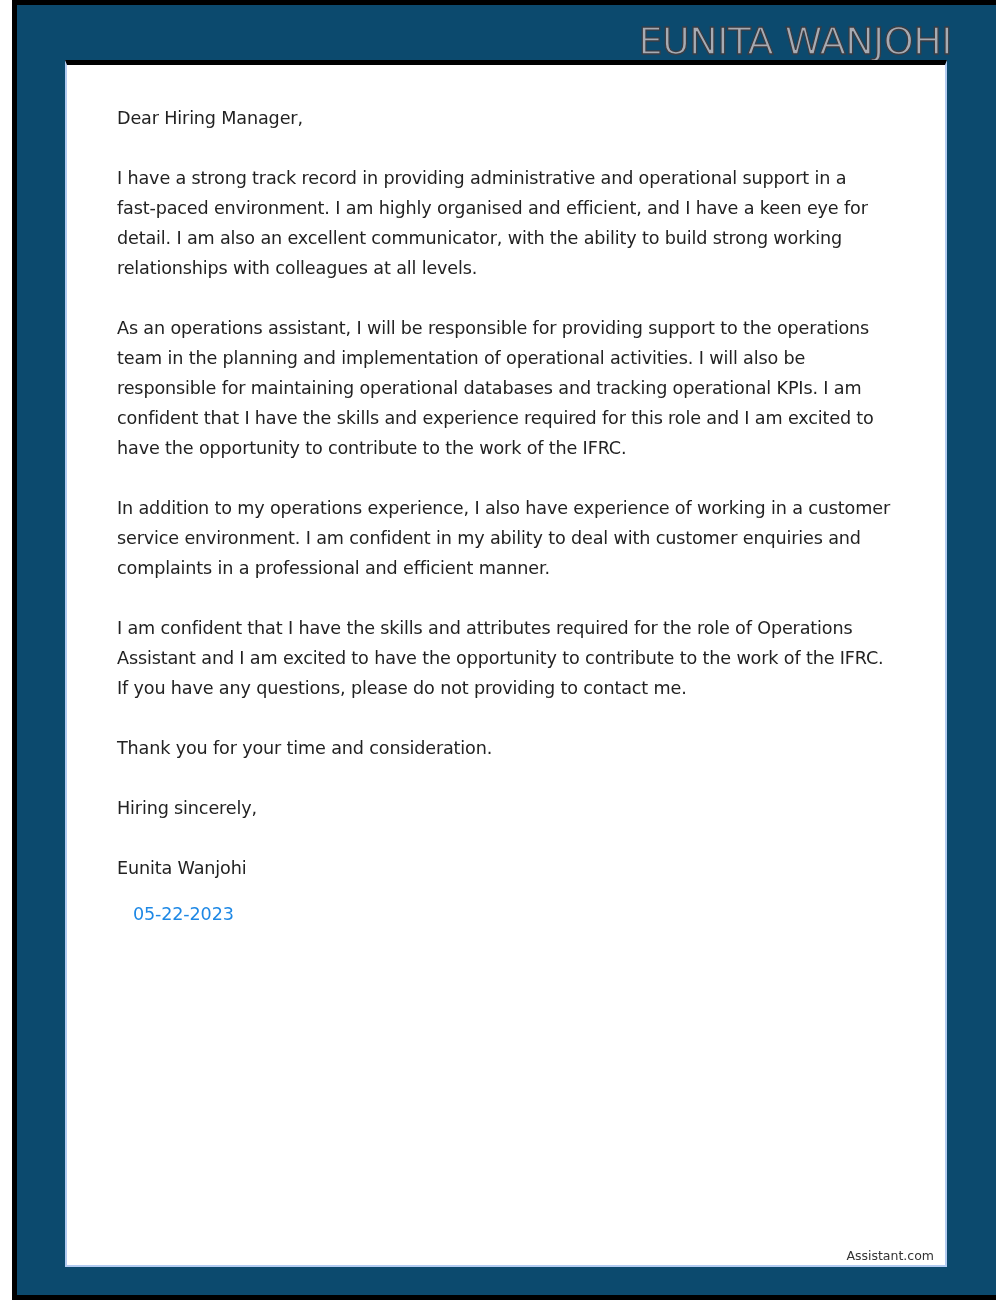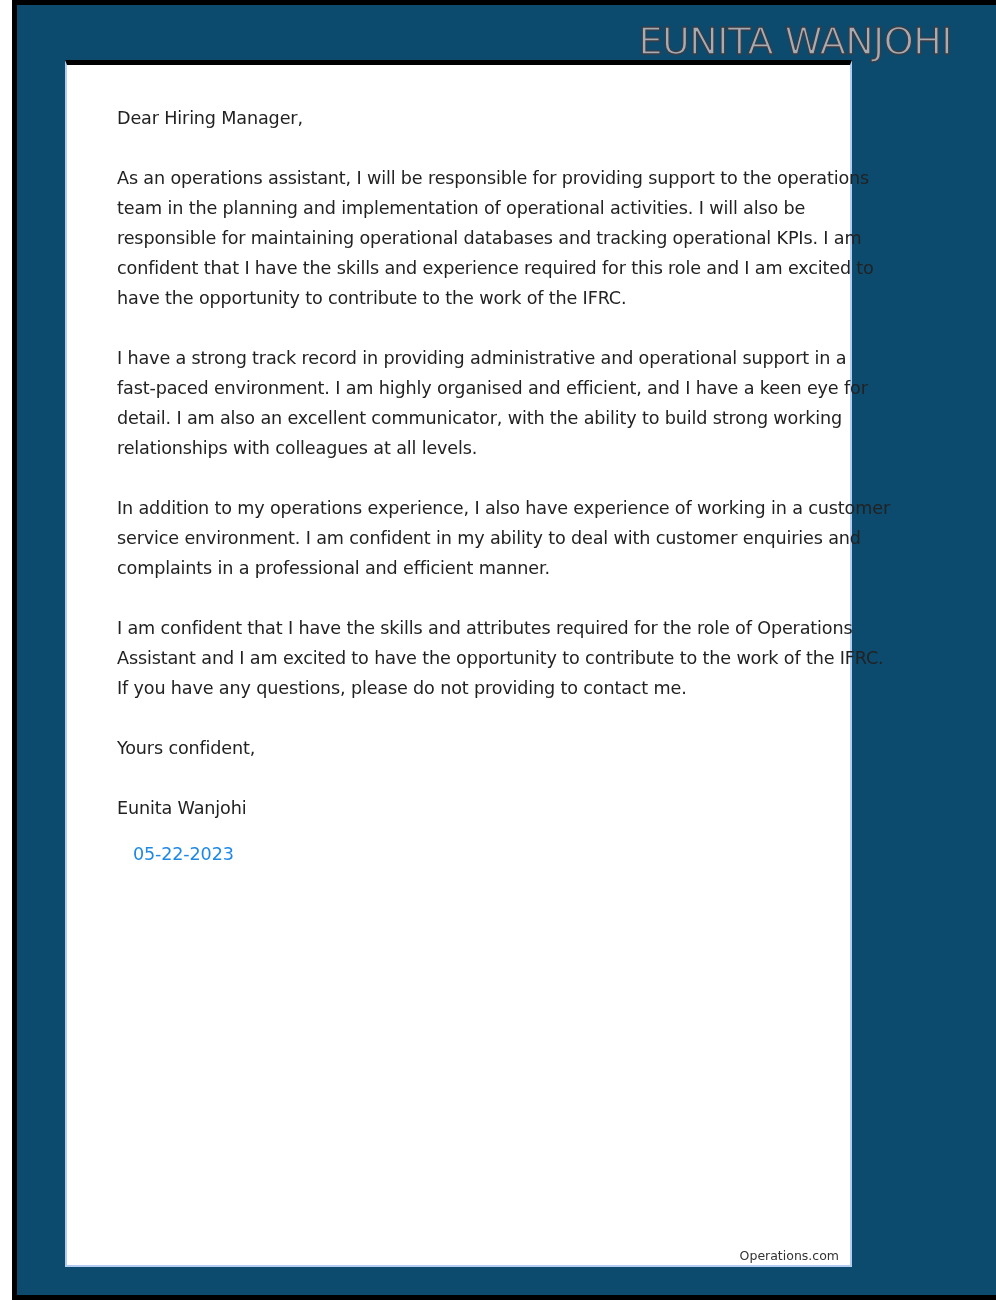--- a/index.html
+++ b/index.html
@@ -7,54 +7,55 @@
   .frame {
     position:absolute; left:12px; top:0; width:996px; height:1300px; box-sizing:border-box;
     background:#0c4a6e; border:5px solid #000; border-right-width:6px;
   }
   .name {
     position:absolute; right:50px; top:14px; font-size:38px; letter-spacing:-0.5px;
     color:#a7abb3; -webkit-text-stroke:1.3px #3a3d44; font-family:"DejaVu Sans", sans-serif; font-weight:normal;
     line-height:44px;
   }
   .paper {
-    position:absolute; left:48px; top:55px; width:787px; height:1207px; box-sizing:border-box;
+    position:absolute; left:48px; top:55px; width:882px; height:1207px; box-sizing:border-box;
     background:#fff; border-top:5px solid #000; border-left:2px solid #b3ccf2; border-right:2px solid #b3ccf2; border-bottom:2px solid #b3ccf2;
   }
   .body-text {
     position:absolute; left:50px; top:38px; width:820px;
     font-size:17.6px; line-height:30px; color:#222; letter-spacing:-0.15px;
   }
   .para { margin:0 0 30px 0; white-space:pre-line; }
   .para.tight { margin-bottom:10px; }
   .date { color:#1e88e5; margin:16px; }
   .footer { position:absolute; right:11px; bottom:2px; font-size:12.5px; color:#333; }
 </style>
 </head>
 <body>
 
 <div class="frame">
   <div class="name">EUNITA WANJOHI</div>
   <div class="paper">
     <div class="body-text">
       <p class="para">Dear Hiring Manager,</p>
+      <p class="para">I have a strong track record in providing administrative and operational support in a
+fast-paced environment. I am highly organised and efficient, and I have a keen eye for
+detail. I am also an excellent communicator, with the ability to build strong working
+relationships with colleagues at all levels.</p>
       <p class="para">As an operations assistant, I will be responsible for providing support to the operations
 team in the planning and implementation of operational activities. I will also be
 responsible for maintaining operational databases and tracking operational KPIs. I am
 confident that I have the skills and experience required for this role and I am excited to
 have the opportunity to contribute to the work of the IFRC.</p>
-      <p class="para">I have a strong track record in providing administrative and operational support in a
-fast-paced environment. I am highly organised and efficient, and I have a keen eye for
-detail. I am also an excellent communicator, with the ability to build strong working
-relationships with colleagues at all levels.</p>
       <p class="para">In addition to my operations experience, I also have experience of working in a customer
 service environment. I am confident in my ability to deal with customer enquiries and
 complaints in a professional and efficient manner.</p>
       <p class="para">I am confident that I have the skills and attributes required for the role of Operations
 Assistant and I am excited to have the opportunity to contribute to the work of the IFRC.
 If you have any questions, please do not providing to contact me.</p>
-      <p class="para">Yours confident,</p>
+      <p class="para">Thank you for your time and consideration.</p>
+      <p class="para">Hiring sincerely,</p>
       <p class="para tight">Eunita Wanjohi</p>
       <p class="date">05-22-2023</p>
     </div>
-    <div class="footer">Operations.com</div>
+    <div class="footer">Assistant.com</div>
   </div>
 </div>
 
 </body></html>

